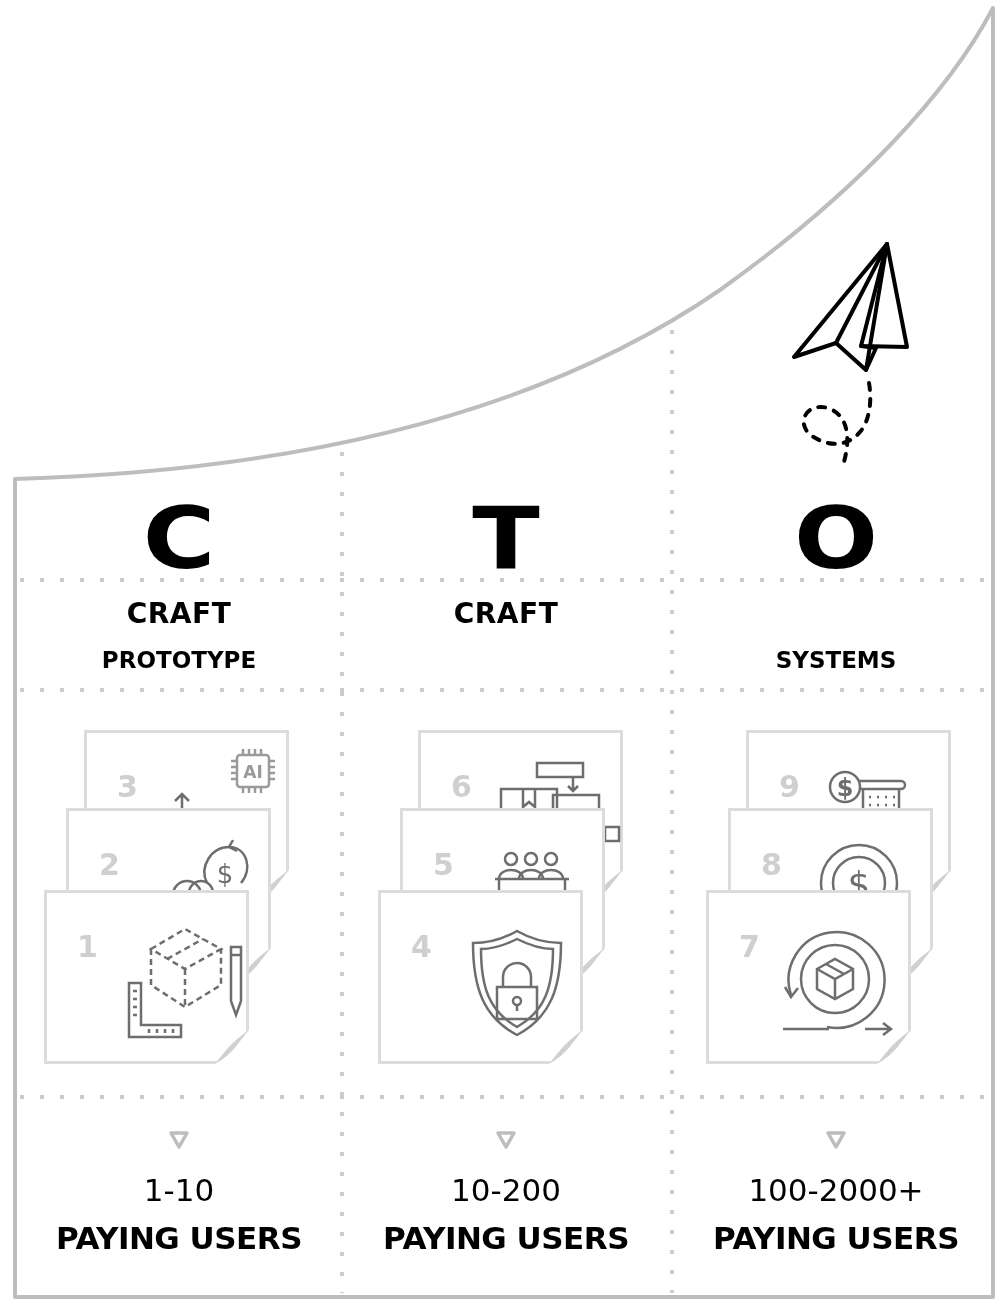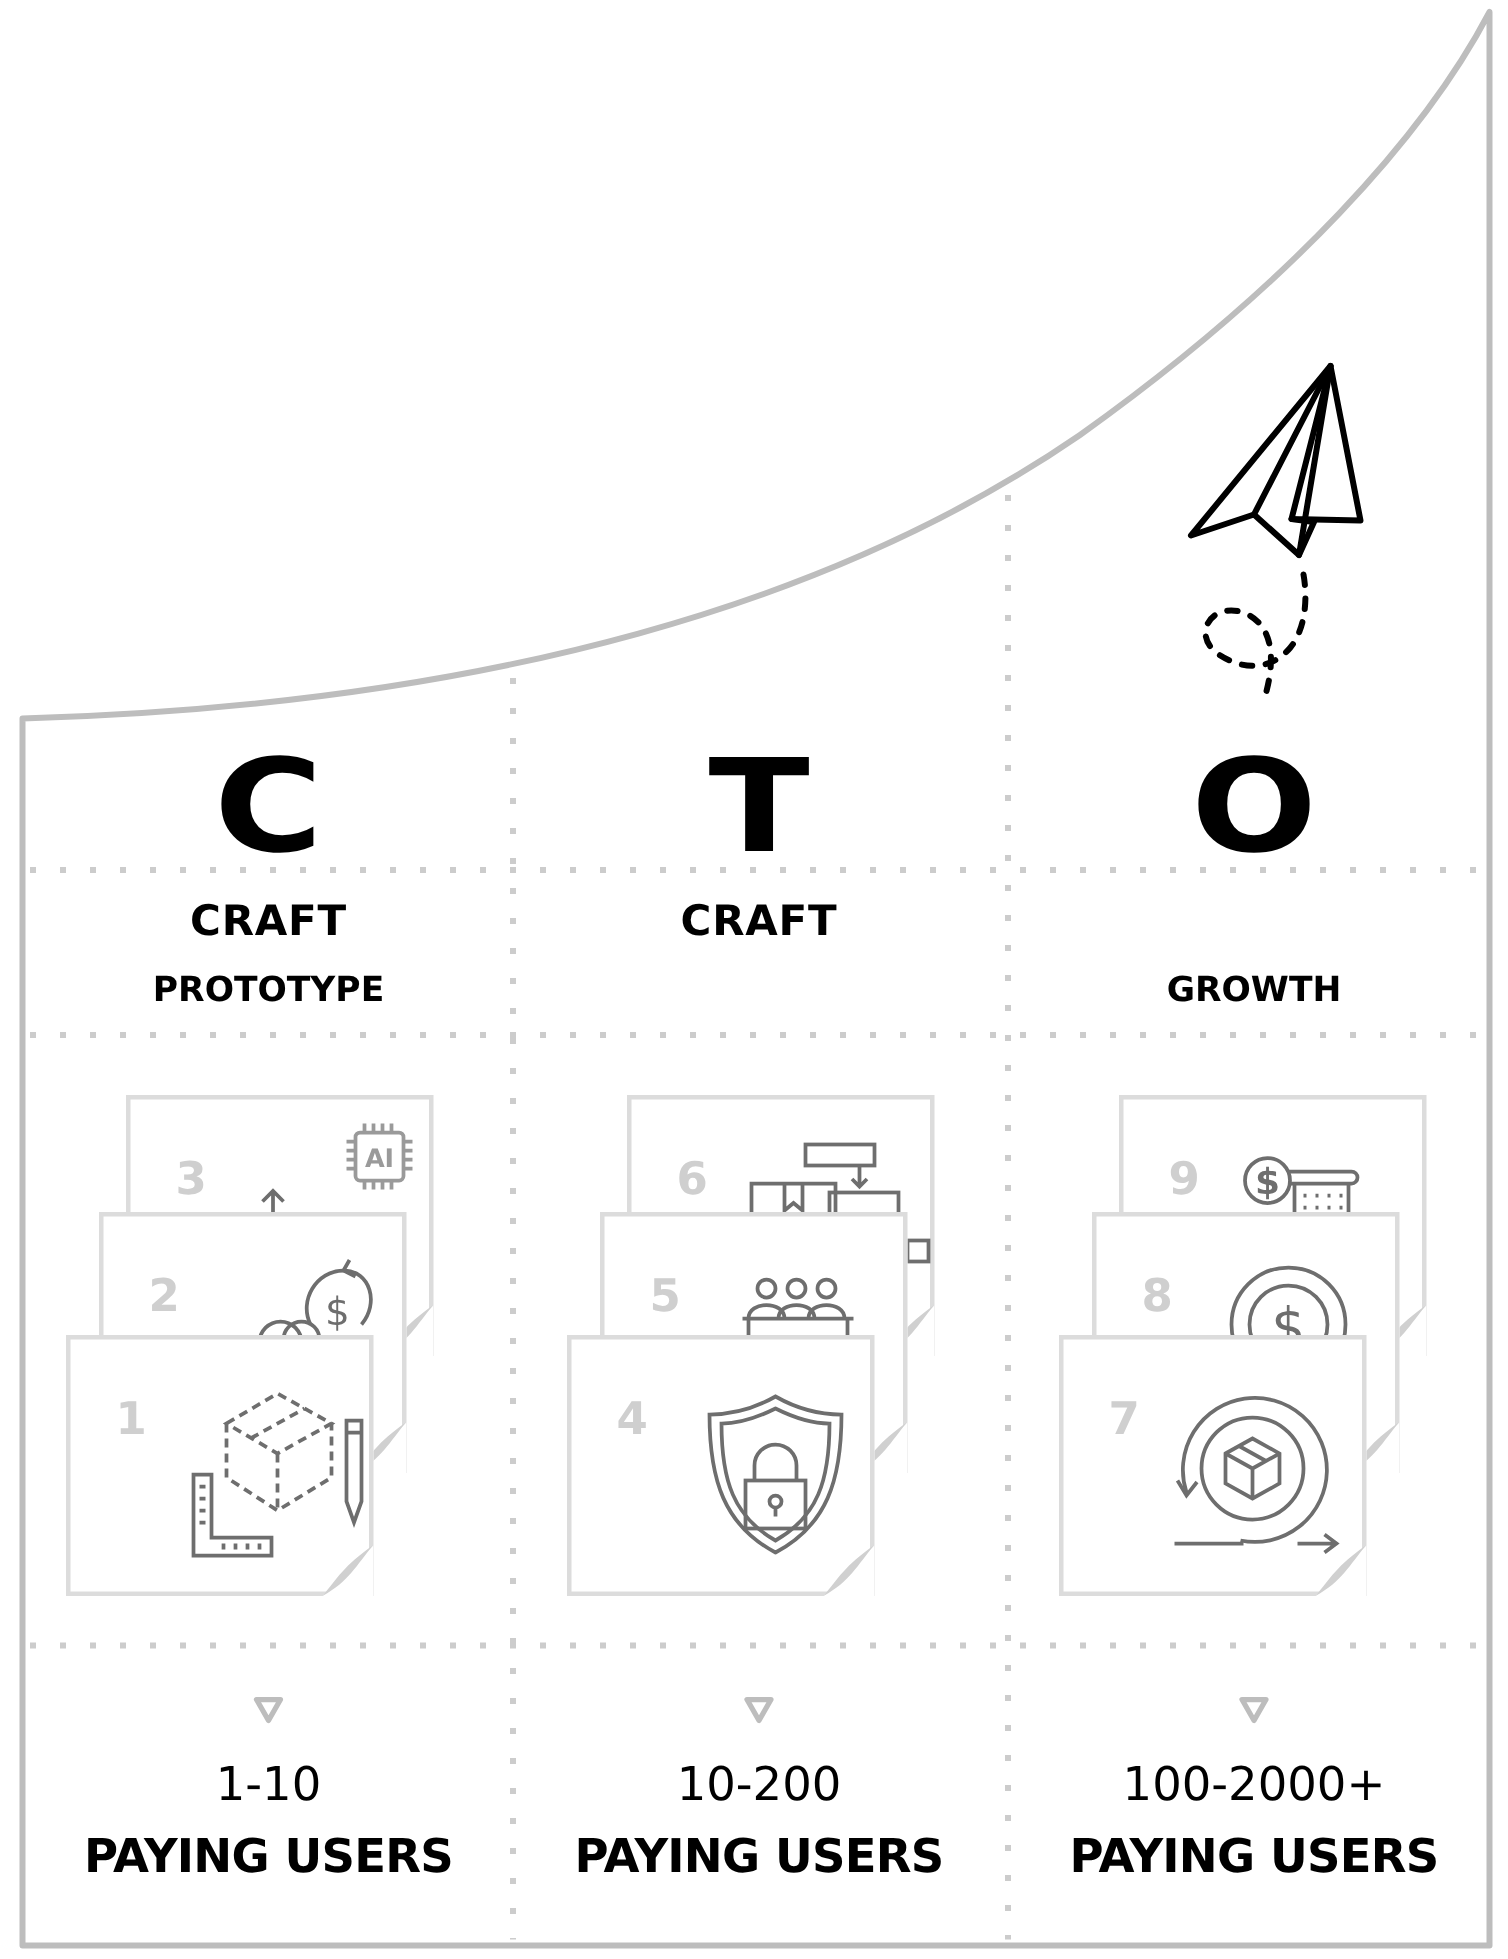--- a/index.html
+++ b/index.html
@@ -171,21 +171,21 @@
     <svg width="22" height="20" viewBox="0 0 22 20">
         <path d="M3 3 L19 3 L11 17 Z" fill="none" stroke="#bdbdbd" stroke-width="3.5" stroke-linejoin="round"></path>
       </svg>
   </div>
   <div class="range">10-200</div>
   <div class="users">PAYING USERS</div>
 </div>
 
 <div class="col col-o">
   <div class="letter">O</div>
-  <div class="stage-sub">GROWTH</div>
+  <div class="stage-sub">SYSTEMS</div>
   <div class="stack">
     <div class="card" style="left:73px; top:5px;">
       <span class="num">9</span>
       <svg class="icon" style="left:78px;top:36px" width="82" height="44" viewBox="0 0 82 44" fill="none" stroke="#6e6e6e" stroke-width="2.5">
         <circle cx="18" cy="18" r="15"></circle>
         <text x="18" y="27" text-anchor="middle" font-size="24" font-weight="bold" fill="#6e6e6e" stroke="none" font-family="DejaVu Sans, sans-serif">$</text>
         <path d="M32 12 h42 a4 4 0 0 1 0 8 h-42"></path>
         <path d="M36 20 v24 M72 20 v24"></path>
         <path d="M42 28h2M50 28h2M58 28h2M66 28h2M42 36h2M50 36h2M58 36h2M66 36h2"></path>
       </svg>

